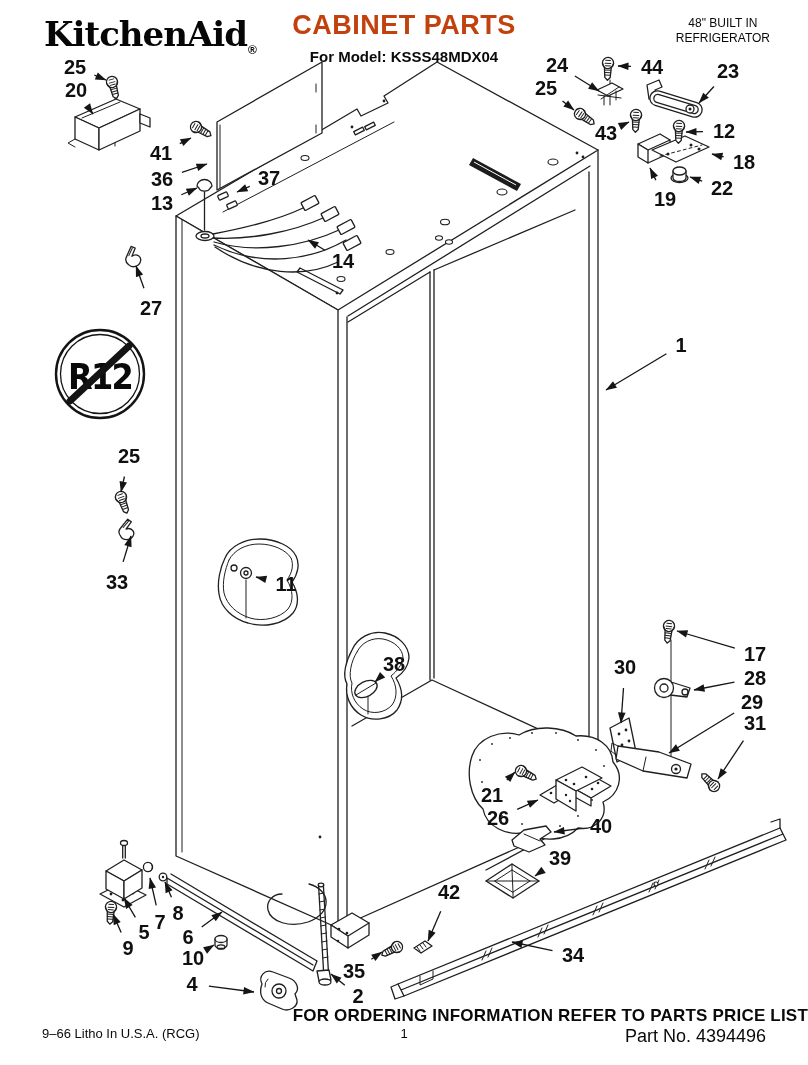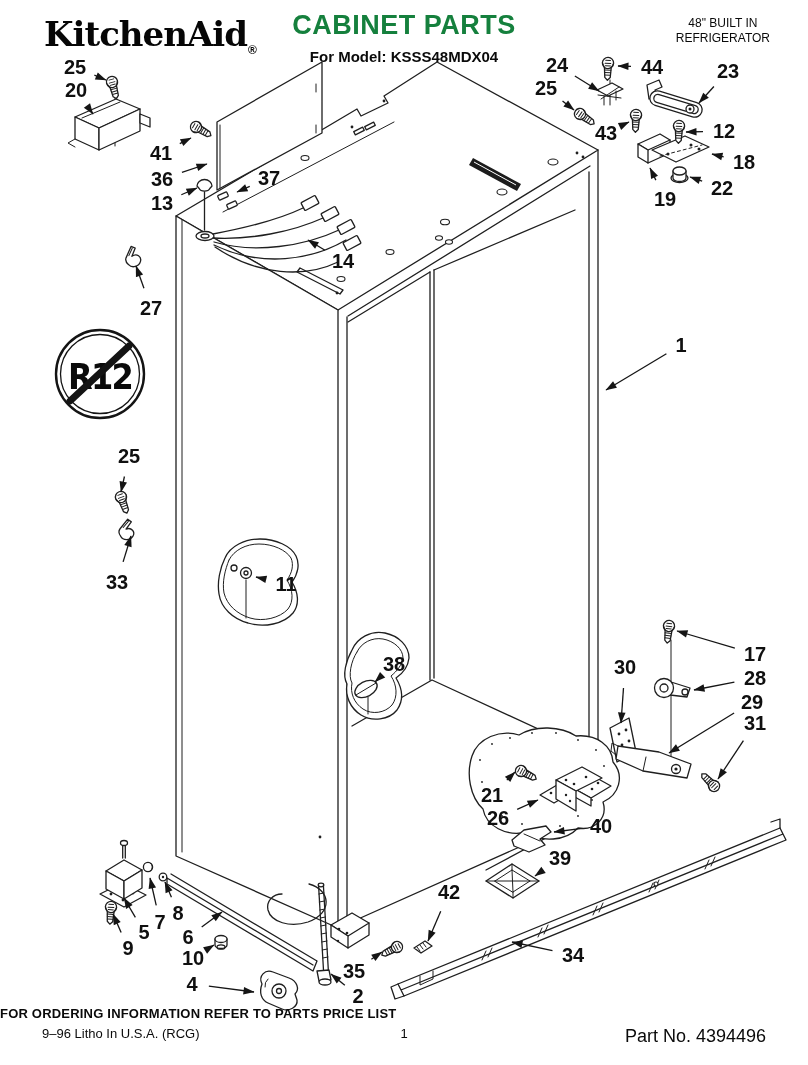--- a/index.html
+++ b/index.html
@@ -3,26 +3,26 @@
 <meta charset="utf-8">
 <style>
   html,body{margin:0;padding:0;background:#fff;}
   .page{position:relative;width:808px;height:1065px;background:#fff;overflow:hidden;
         font-family:"Liberation Sans",sans-serif;color:#111;}
   
   .brand{position:absolute;left:44px;top:14px;font-family:"DejaVu Serif",serif;
          font-weight:bold;font-size:34px;letter-spacing:-1px;color:#060606;white-space:nowrap;}
   .brand .reg{font-size:12px;font-family:"Liberation Sans",sans-serif;vertical-align:-8px;margin-left:1px;}
   .title-wrap{position:absolute;left:50%;top:12px;transform:translateX(-50%);text-align:center;white-space:nowrap;}
-  .title{font-size:27px;font-weight:bold;letter-spacing:.5px;color:#15803d;line-height:1;}
+  .title{font-size:27px;font-weight:bold;letter-spacing:.5px;color:#c2410c;line-height:1;}
   .subtitle{font-size:15px;font-weight:bold;margin-top:10px;color:#0a0a0a;line-height:1.1;}
   .prod{position:absolute;right:38px;top:16px;text-align:center;font-size:12px;line-height:1.25;color:#0a0a0a;}
   
-  .ordering{position:absolute;left:0;right:0;top:1006px;text-align:left;
-            font-size:13px;font-weight:bold;letter-spacing:.2px;color:#0a0a0a;}
+  .ordering{position:absolute;left:0;right:0;top:1006px;text-align:right;
+            font-size:17px;font-weight:bold;letter-spacing:.2px;color:#0a0a0a;}
   .foot-left{position:absolute;left:42px;top:1026px;font-size:13px;color:#0a0a0a;}
   .foot-center{position:absolute;left:0;right:0;top:1026px;text-align:center;font-size:13px;color:#0a0a0a;}
   .foot-right{position:absolute;right:42px;top:1026px;font-size:18px;color:#0a0a0a;}
   
   svg#diagram{position:absolute;left:0;top:0;}
   .ln{fill:none;stroke:#1f1f1f;stroke-width:1.3;stroke-linecap:round;stroke-linejoin:round;}
   .thin{stroke-width:1;}
   .wh{fill:#fff;stroke:#1f1f1f;stroke-width:1.3;stroke-linejoin:round;stroke-linecap:round;}
   .dk{fill:#1c1c1c;stroke:none;}
   .dot{fill:#1f1f1f;stroke:none;}
@@ -439,16 +439,16 @@
         <line x1="440.7276947298375" y1="911.3020456303792" x2="428" y2="941" class="leader" marker-end="url(#arrowhead)"></line>
         <text x="449" y="892" class="callout">42</text>
         <line x1="624.9448186543485" y1="123.9394345566159" x2="629" y2="122" class="leader" marker-end="url(#arrowhead)"></line>
         <text x="606" y="133" class="callout">43</text>
         <line x1="631.0090771562486" y1="66.38261991636026" x2="618" y2="66" class="leader" marker-end="url(#arrowhead)"></line>
         <text x="652" y="67" class="callout">44</text>
       </g>
   </svg>
 
   <div class="ordering">FOR ORDERING INFORMATION REFER TO PARTS PRICE LIST</div>
-  <div class="foot-left">9–96 Litho In U.S.A. (RCG)</div>
+  <div class="foot-left">9–66 Litho In U.S.A. (RCG)</div>
   <div class="foot-center">1</div>
   <div class="foot-right">Part No. 4394496</div>
 </div>
 
 </body></html>

